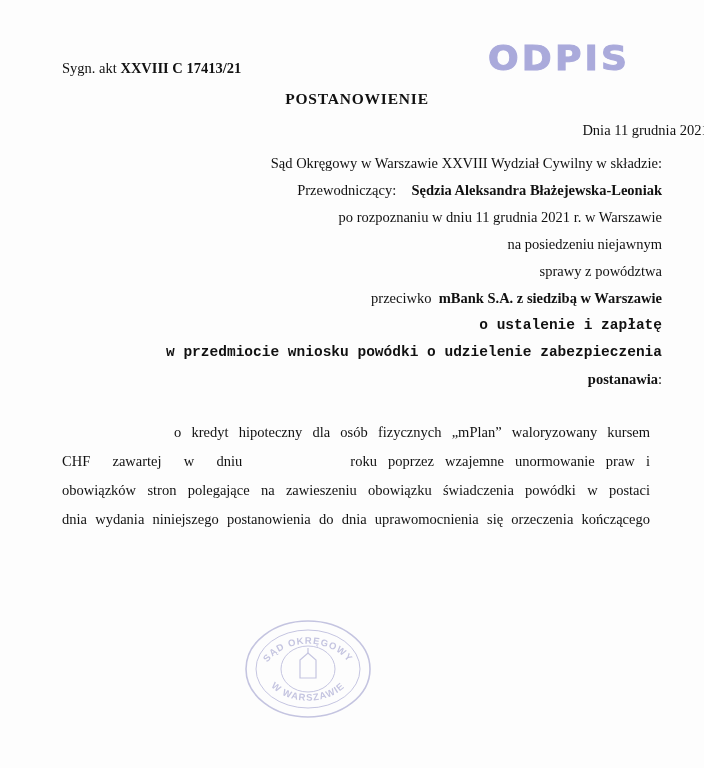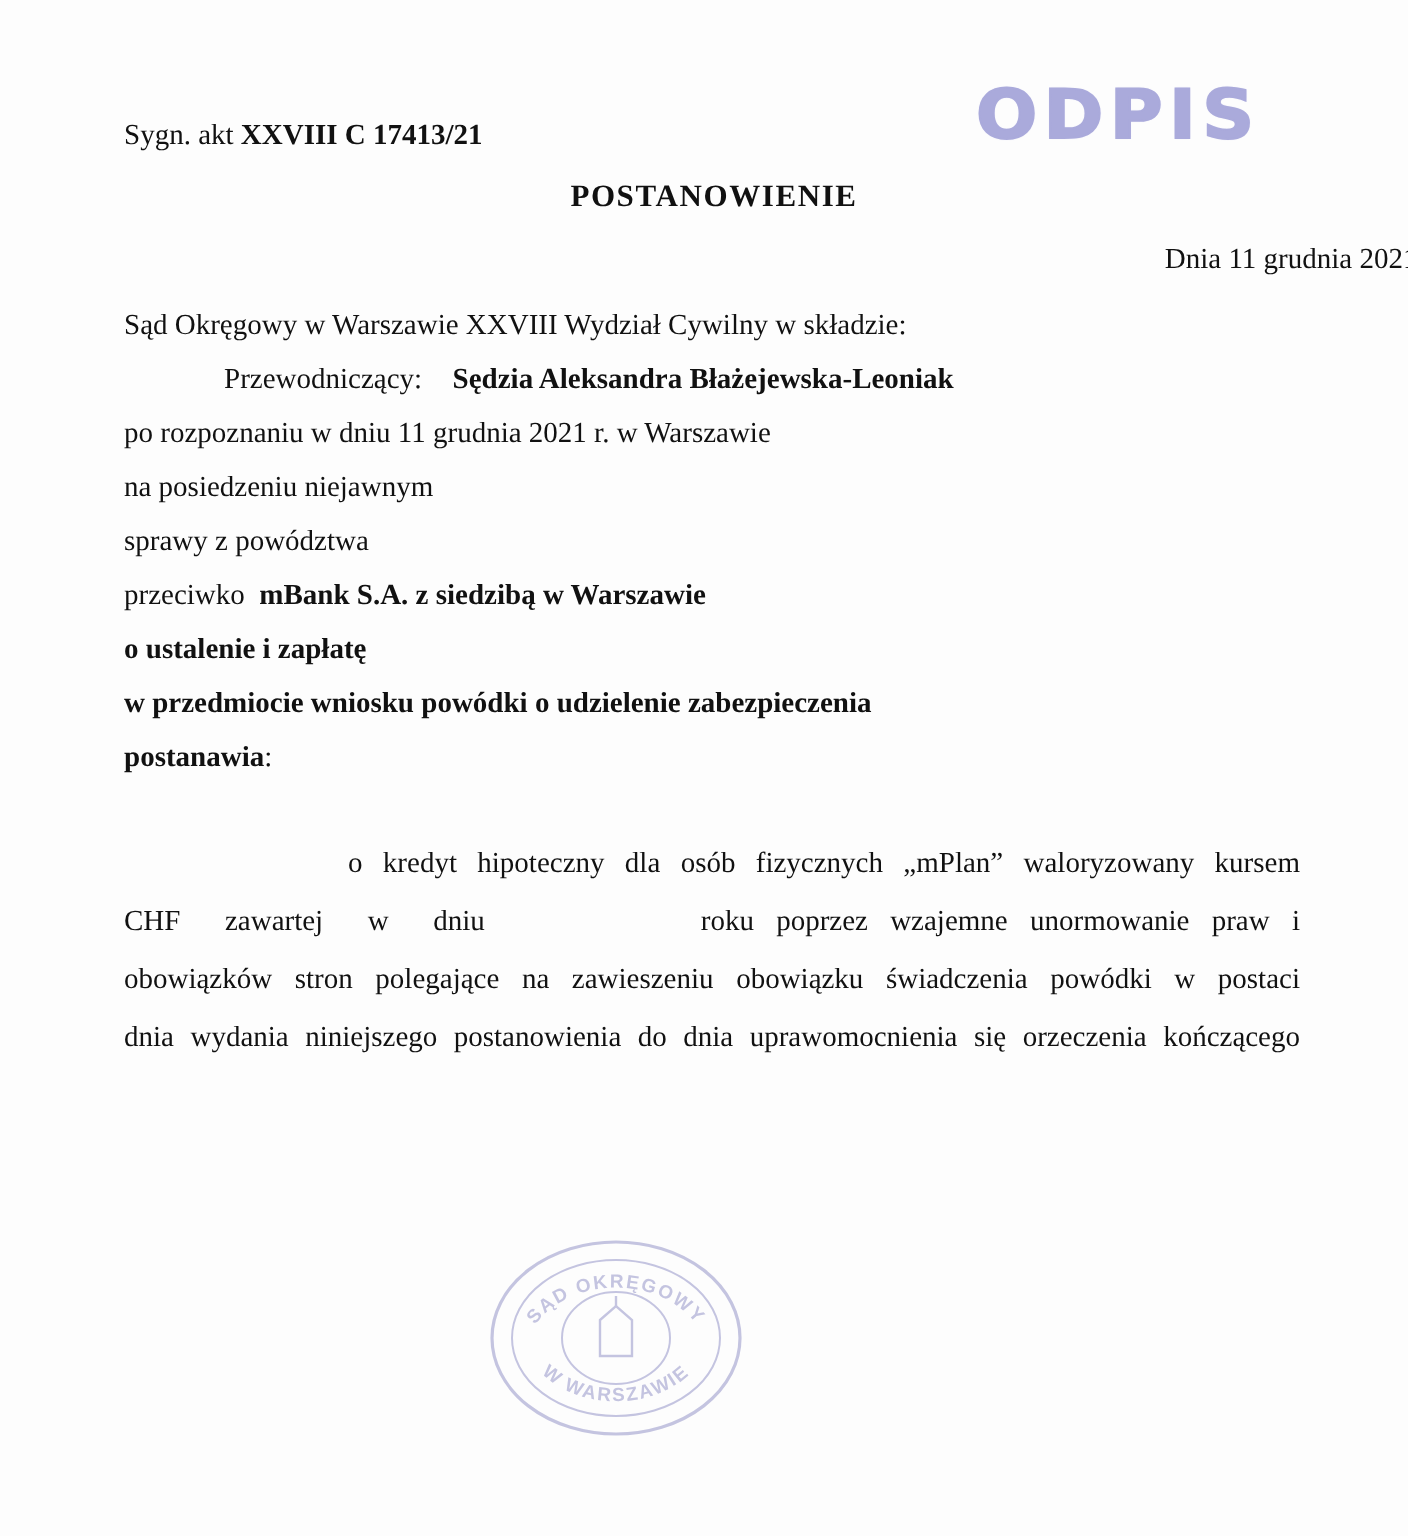--- a/index.html
+++ b/index.html
@@ -79,23 +79,25 @@
   .block {
     position: absolute;
     left: 62px;
     top: 150px;
     width: 600px;
     font-size: 14.5px;
     line-height: 27px;
   }
   .block .ln {
     white-space: nowrap;
+    text-align: right;
   }
   .block .ln.bold {
     font-weight: bold;
+    font-family: Liberation Mono, monospace;
   }
   .ind {
     display: inline-block;
     width: 50px;
   }
   .ind-sm {
     display: inline-block;
     width: 8px;
   }
   .bold {

